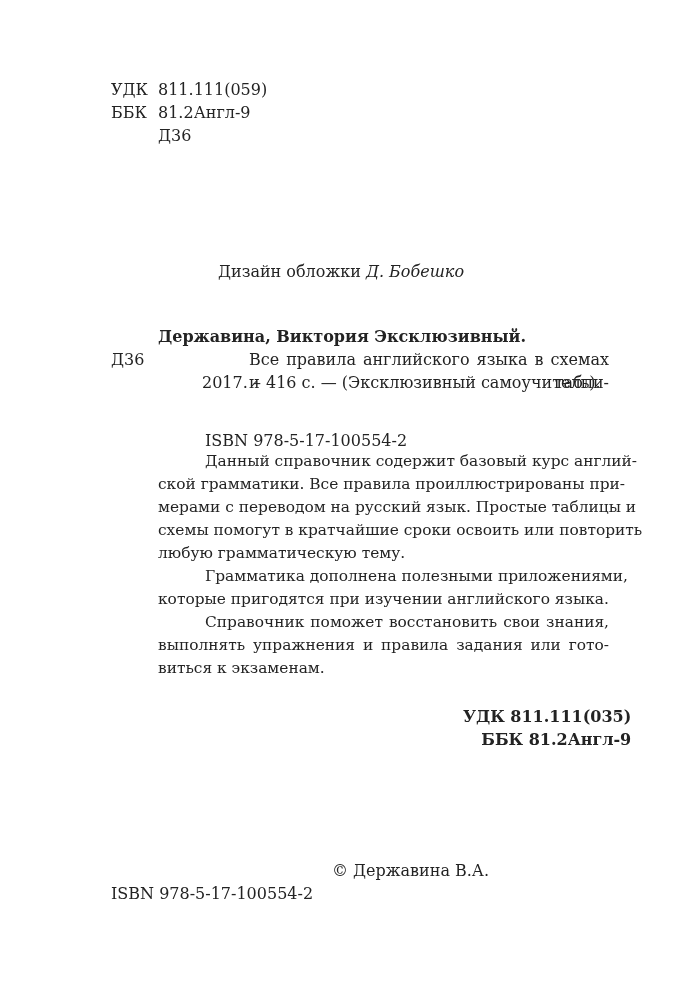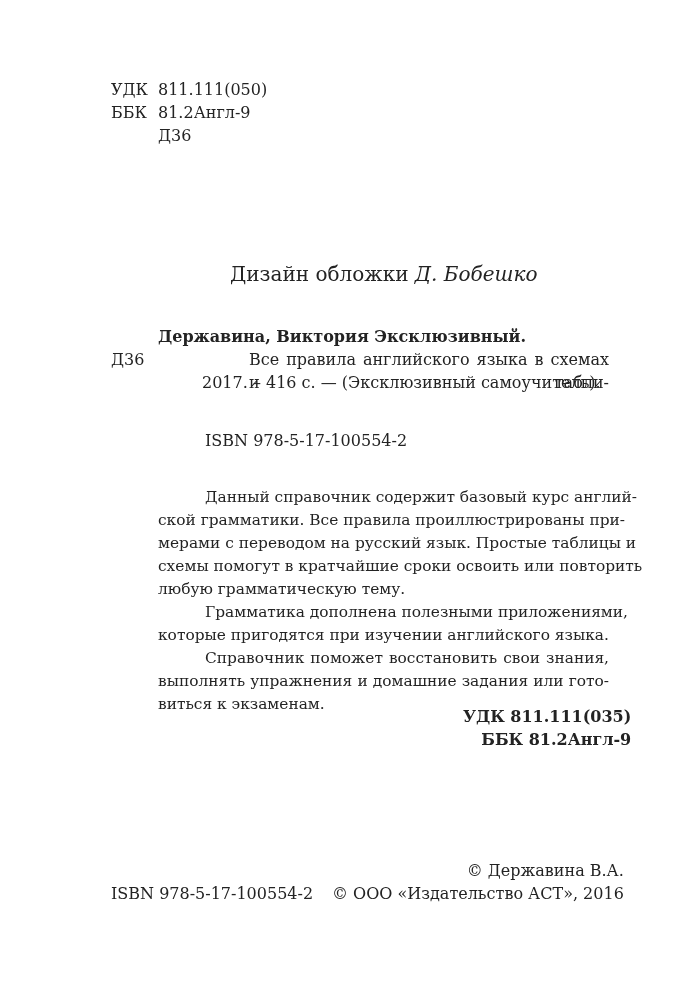--- a/index.html
+++ b/index.html
@@ -18,56 +18,56 @@
     }
     .abs { position: absolute; white-space: nowrap; }
     .line { height: 23px; line-height: 23px; }
 
     
     #top-class { left: 111px; top: 78px; }
     #top-class .row { display: flex; height: 23px; line-height: 23px; }
     #top-class .k { width: 47px; }
 
     
-    #cover-credit { left: 230px; top: 262px; font-size: 20px; }
+    #cover-credit { left: 218px; top: 262px; font-size: 16px; }
     #cover-credit i { font-style: italic; }
 
     
     #record-code { left: 111px; top: 348px; line-height: 23px; }
     #record { left: 158px; top: 325px; width: 451px; white-space: normal; }
     #record .author { font-weight: bold; line-height: 23px; height: 23px; }
     #record .desc { text-align: justify; text-align-last: left; line-height: 23px; }
     #record .desc .l { display: block; text-align: justify; text-align-last: justify; height: 23px; margin-left: 44px; }
     #record .desc .l.last { text-align-last: left; }
     #record .desc .l.indent { padding-left: 47px; }
 
     #isbn-main { left: 205px; top: 429px; }
 
     
-    #annotation { left: 158px; top: 486px; width: 451px; white-space: normal; font-size: 15.4px; }
+    #annotation { left: 158px; top: 450px; width: 451px; white-space: normal; font-size: 15.4px; }
     #annotation .l { display: block; height: 23px; line-height: 23px; text-align: justify; text-align-last: justify; white-space: nowrap; }
     #annotation .l.indent { padding-left: 47px; }
     #annotation .l.last { text-align-last: left; }
 
     
     #bottom-class { left: 463px; top: 705px; font-weight: bold; text-align: right; }
     #bottom-class .line { height: 23px; line-height: 23px; }
 
     
     #footer-isbn { left: 111px; top: 882px; }
     #footer-copy { left: 332px; top: 859px; }
     #footer-copy .line { height: 23px; line-height: 23px; text-align: right; }
   </style>
 </head>
 <body>
 
 <div id="top-class" class="abs">
   <div class="row">
     <span class="k">УДК</span>
-    <span>811.111(050)</span>
+    <span>811.111(059)</span>
   </div>
   <div class="row">
     <span class="k">ББК</span>
     <span>81.2Англ-9</span>
   </div>
   <div class="row">
     <span class="k"></span>
     <span>Д36</span>
   </div>
 </div>
@@ -93,27 +93,26 @@
     <span class="l">мерами с переводом на русский язык. Простые таблицы и</span>
     <span class="l">схемы помогут в кратчайшие сроки освоить или повторить</span>
     <span class="l last">любую грамматическую тему.</span>
   </div>
   <div>
     <span class="l indent">Грамматика дополнена полезными приложениями,</span>
     <span class="l last">которые пригодятся при изучении английского языка.</span>
   </div>
   <div>
     <span class="l indent">Справочник поможет восстановить свои знания,</span>
-    <span class="l">выполнять упражнения и домашние задания или гото-</span>
+    <span class="l">выполнять упражнения и правила задания или гото-</span>
     <span class="l last">виться к экзаменам.</span>
   </div>
 </div>
 
 <div id="bottom-class" class="abs">
   <div class="line">УДК 811.111(035)</div>
   <div class="line">ББК 81.2Англ-9</div>
 </div>
 
 <div id="footer-isbn" class="abs line">ISBN 978-5-17-100554-2</div>
 <div id="footer-copy" class="abs">
   <div class="line">© Державина В.А.</div>
-  <div class="line">© ООО «Издательство АСТ», 2016</div>
 </div>
 
 </body></html>

